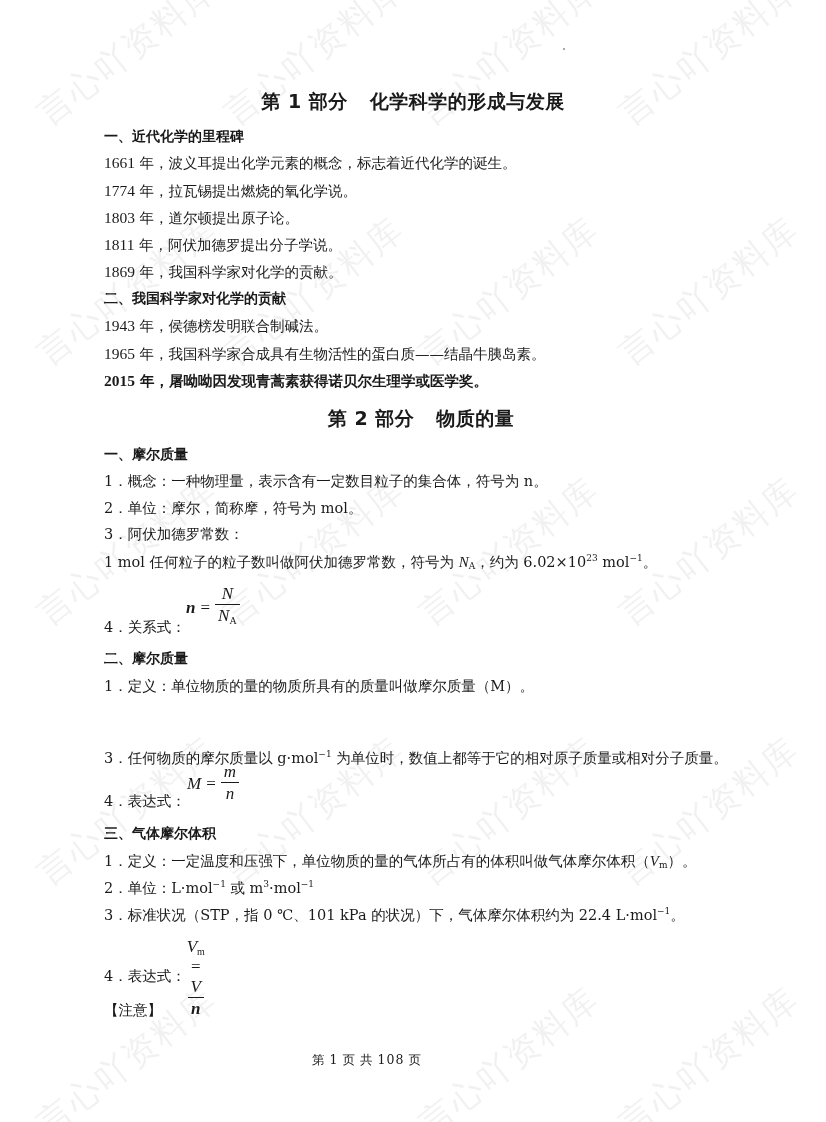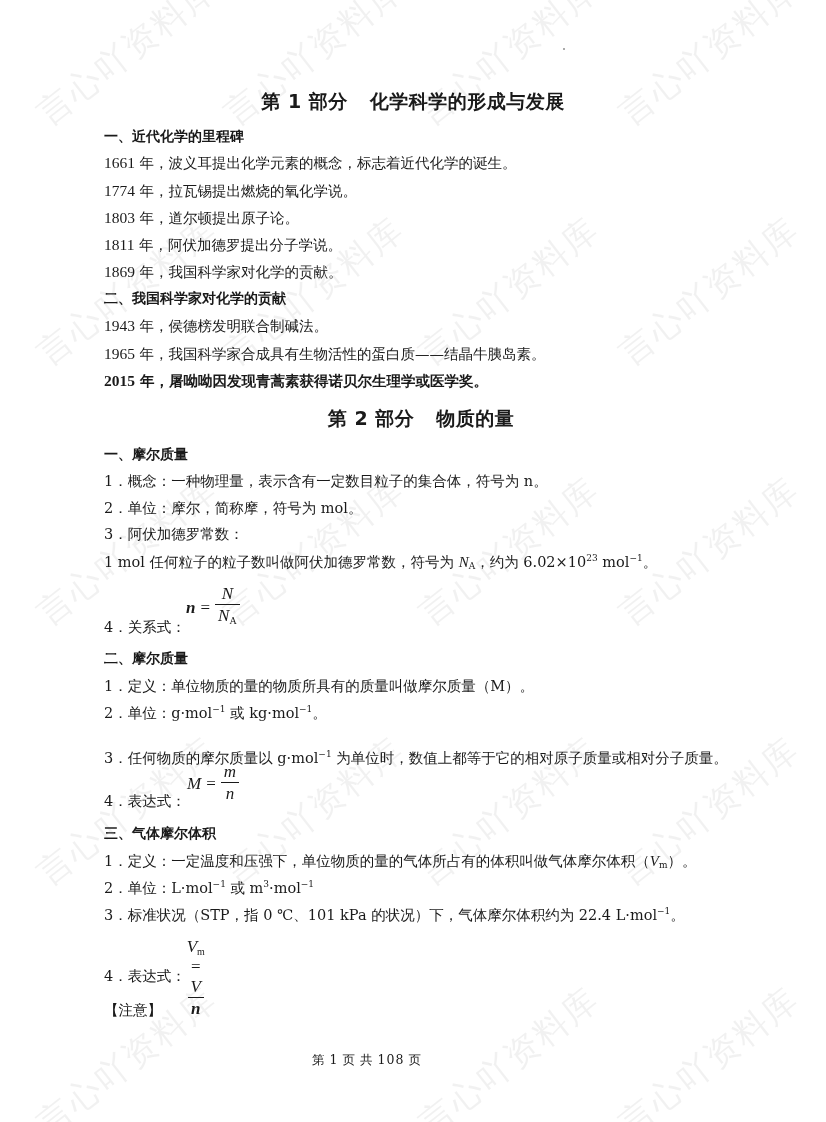--- a/index.html
+++ b/index.html
@@ -111,21 +111,20 @@
       <span class="eq">=</span>
       <span class="frac">
         <span class="n">N</span>
         <span class="bar"></span>
         <span class="d"><span>N</span><sub>A</sub></span>
       </span>
     </div>
 
     <div class="h2" style="top:650px;">二、摩尔质量</div>
     <div class="p" style="top:677px;">1．定义：单位物质的量的物质所具有的质量叫做摩尔质量（M）。</div>
-    <div class="p" style="top:704px;"><span>2．单位：g·mol</span><sup>−1</sup><span> 或 kg·mol</span><sup>−1</sup><span>。</span></div>
     <div class="p" style="top:749px;"><span>3．任何物质的摩尔质量以 g·mol</span><sup>−1</sup><span> 为单位时，数值上都等于它的相对原子质量或相对分子质量。</span></div>
 
     <div class="formula-label" style="top:792px;">4．表达式：</div>
     <div class="frac-wrap" style="left:187px; top:762px;">
       <span class="lhs">M</span>
       <span class="eq">=</span>
       <span class="frac">
         <span class="n">m</span>
         <span class="bar"></span>
         <span class="d">n</span>

